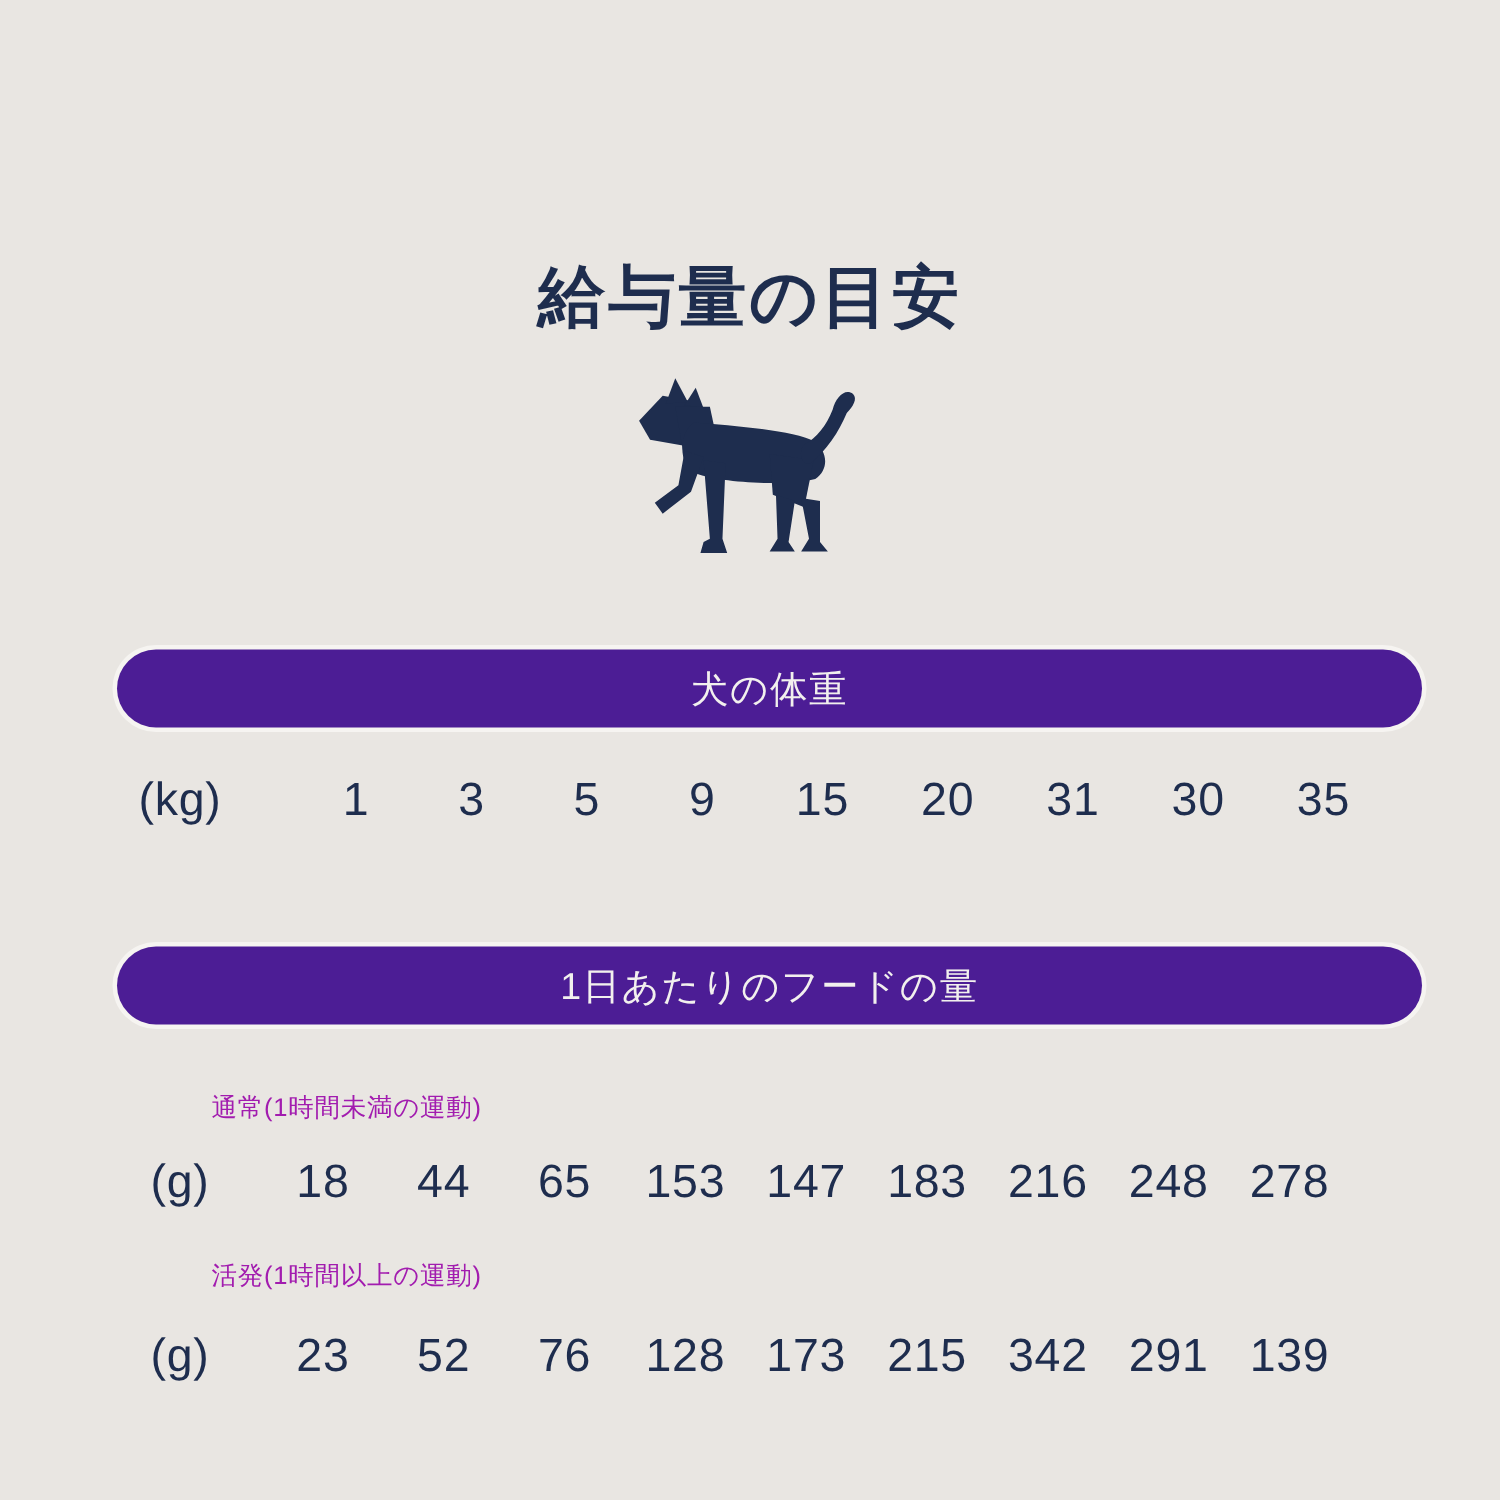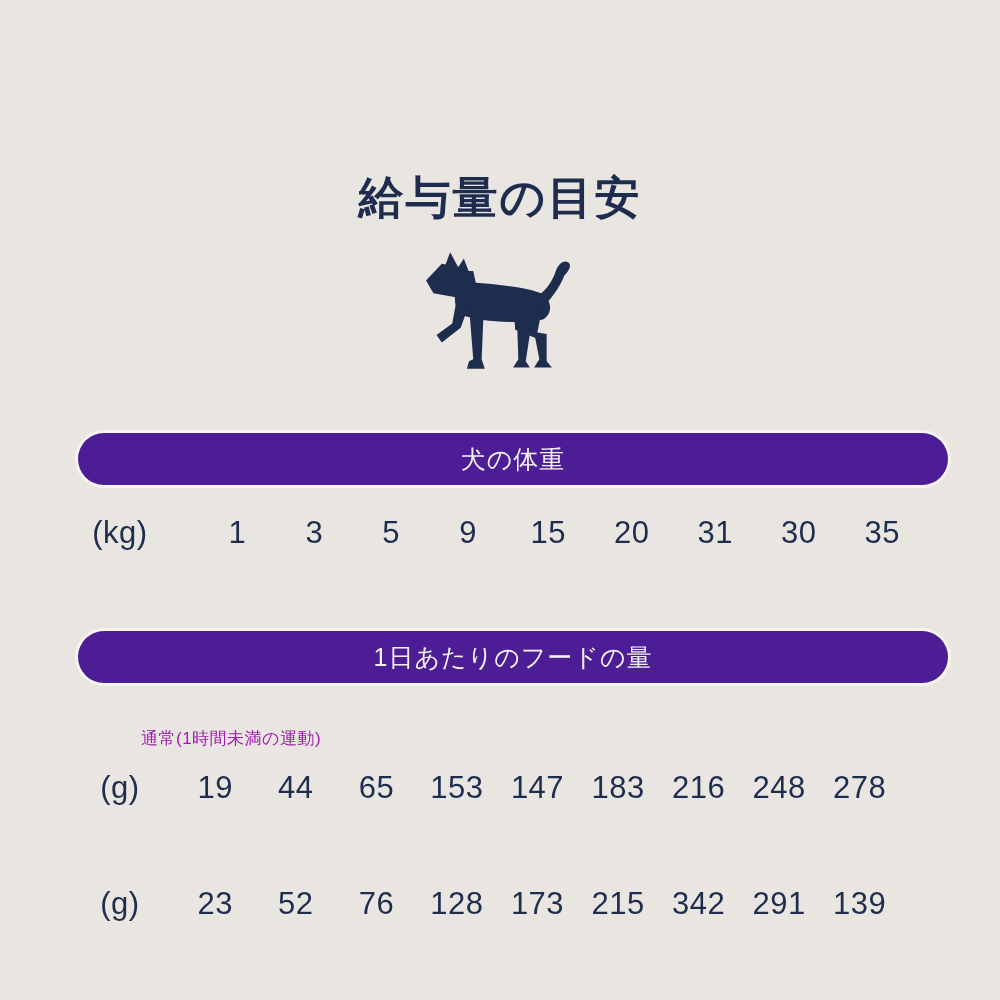--- a/index.html
+++ b/index.html
@@ -110,31 +110,32 @@
   </div>
 
   <div class="banner banner-food">
     <span>1日あたりのフードの量</span>
   </div>
 
   <div class="section-label label-normal">通常(1時間未満の運動)</div>
 
   <div class="num-row row-normal">
     <span class="unit">(g)</span>
-    <span class="cell">19</span>
+    <span class="cell">18</span>
     <span class="cell">44</span>
     <span class="cell">65</span>
     <span class="cell">153</span>
     <span class="cell">147</span>
     <span class="cell">183</span>
     <span class="cell">216</span>
     <span class="cell">248</span>
     <span class="cell">278</span>
   </div>
 
+  <div class="section-label label-active">活発(1時間以上の運動)</div>
 
   <div class="num-row row-active">
     <span class="unit">(g)</span>
     <span class="cell">23</span>
     <span class="cell">52</span>
     <span class="cell">76</span>
     <span class="cell">128</span>
     <span class="cell">173</span>
     <span class="cell">215</span>
     <span class="cell">342</span>

